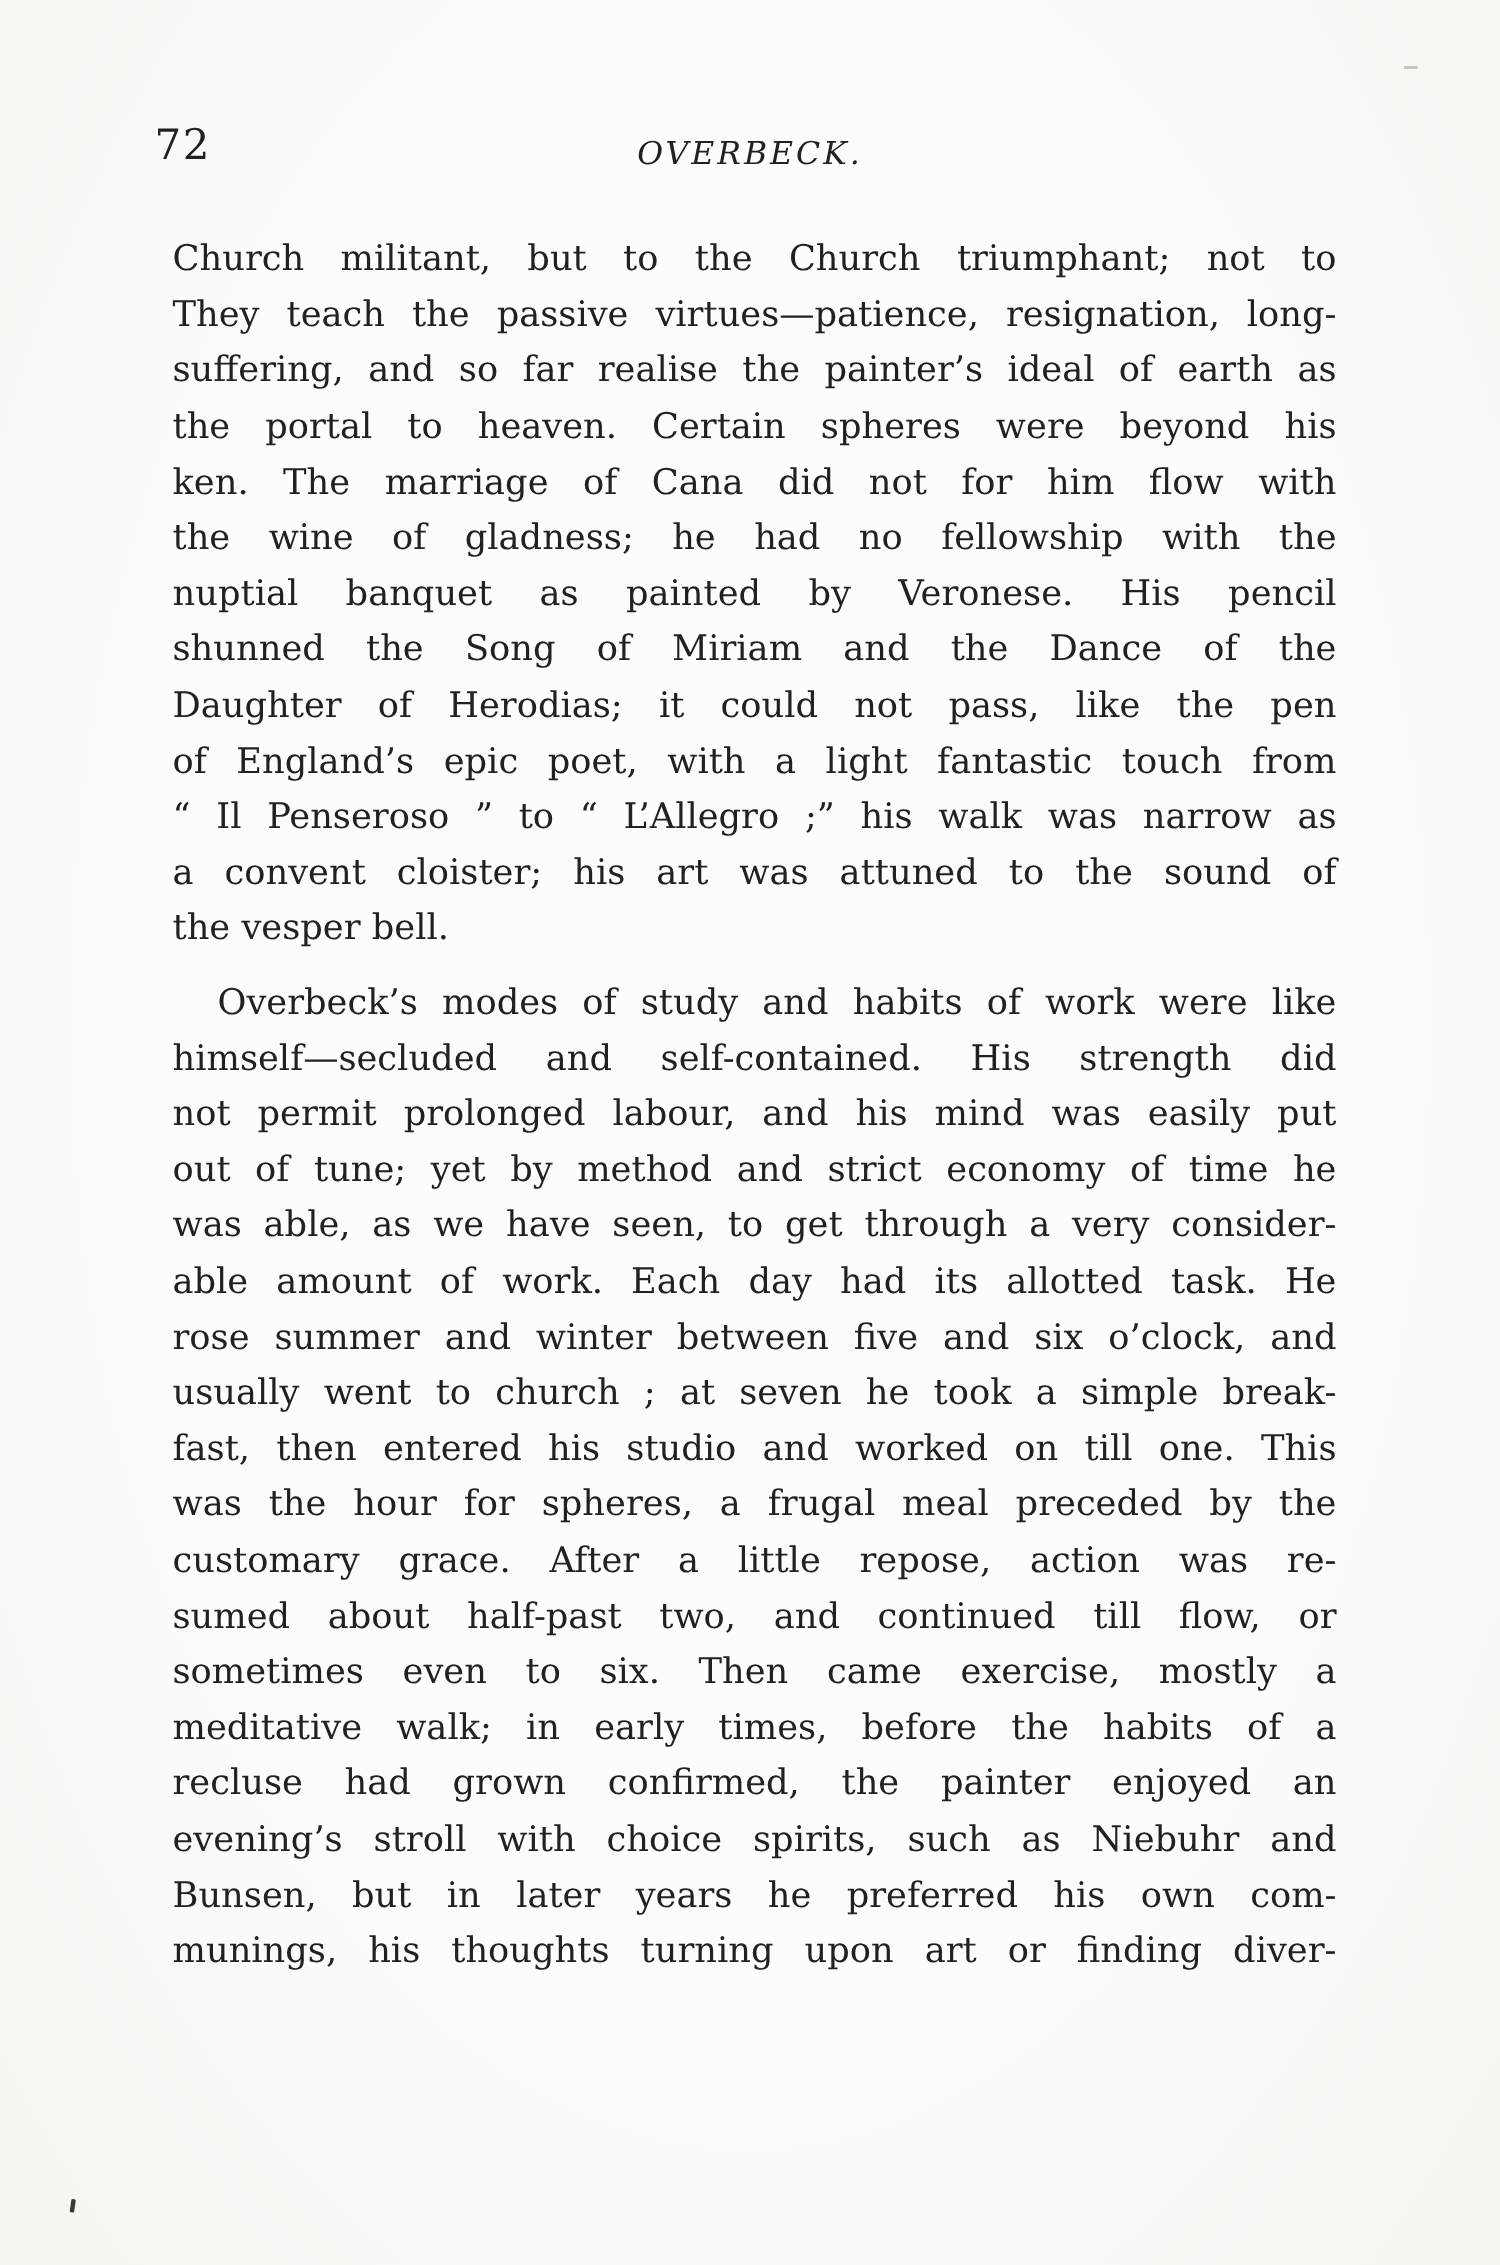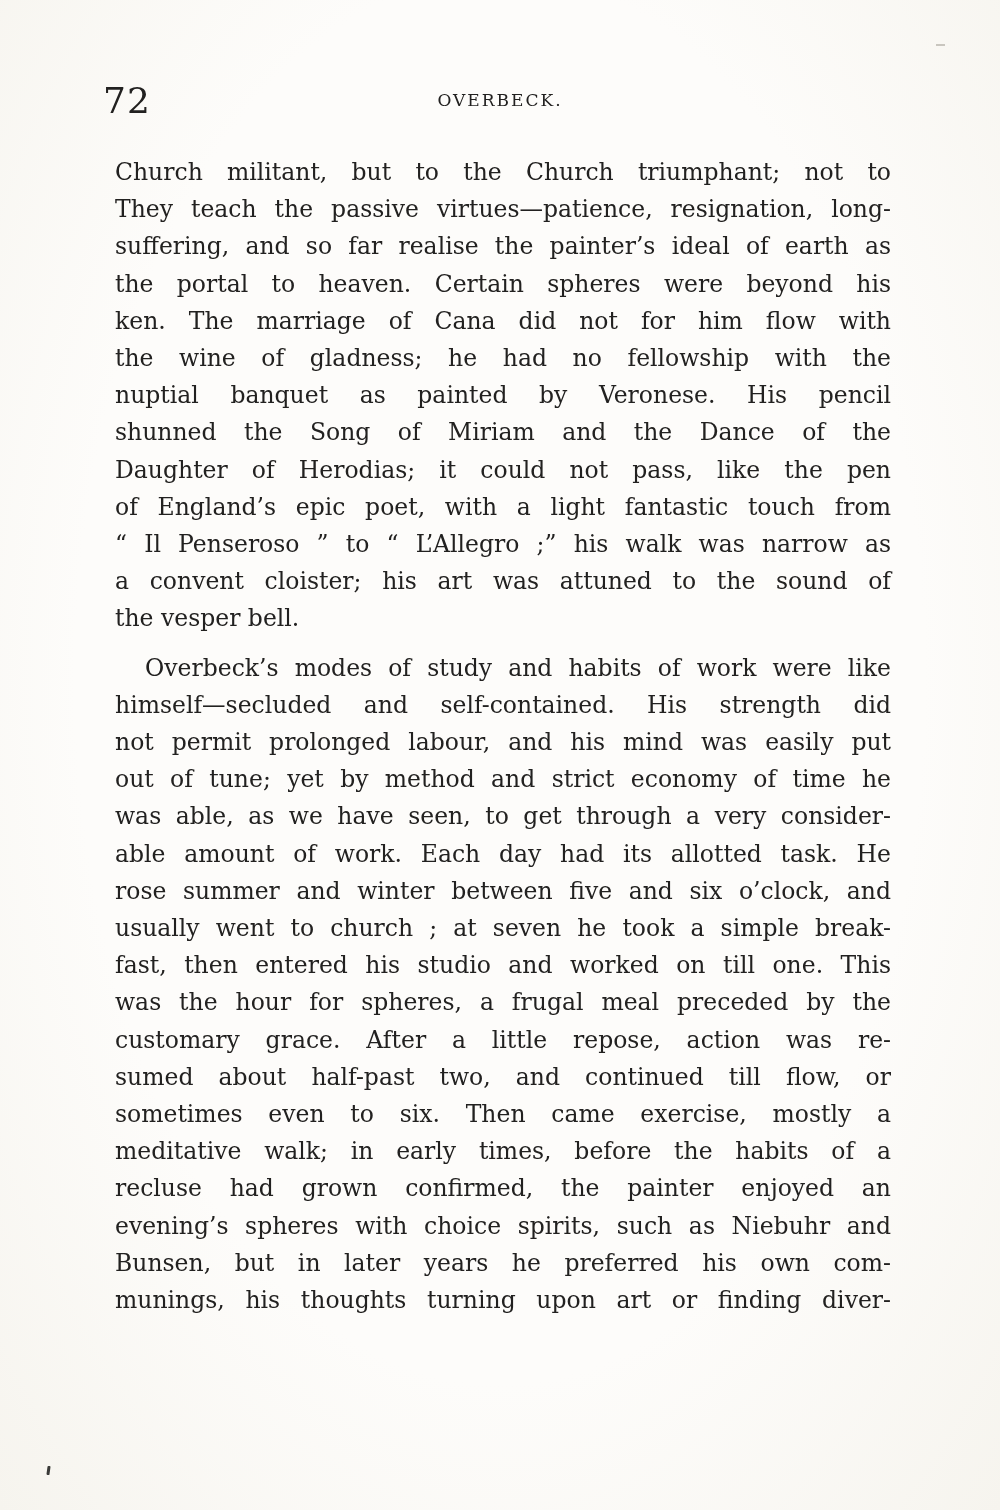--- a/index.html
+++ b/index.html
@@ -20,29 +20,30 @@
   }
   .header-row {
     position: relative;
     padding-top: 84px;
     height: 34px;
   }
   .page-number {
     position: absolute;
     left: 103px;
     top: 80px;
-    font-size: 36px;
+    font-size: 28px;
     letter-spacing: 1px;
   }
   .running-header {
     display: block;
     text-align: center;
-    font-size: 17px;
+    font-size: 21px;
     letter-spacing: 2px;
     padding-top: 6px;
+    font-style: italic;
   }
   .body-text {
     margin: 36px 97px 0 103px;
     font-size: 23.5px;
     line-height: 37.2px;
   }
   .paragraph { margin: 12px; }
   .line {
     text-align: justify;
     text-align-last: justify;
@@ -110,21 +111,21 @@
       <div class="line">able amount of work. Each day had its allotted task. He</div>
       <div class="line">rose summer and winter between five and six o’clock, and</div>
       <div class="line">usually went to church ; at seven he took a simple break-</div>
       <div class="line">fast, then entered his studio and worked on till one. This</div>
       <div class="line">was the hour for spheres, a frugal meal preceded by the</div>
       <div class="line">customary grace. After a little repose, action was re-</div>
       <div class="line">sumed about half-past two, and continued till flow, or</div>
       <div class="line">sometimes even to six. Then came exercise, mostly a</div>
       <div class="line">meditative walk; in early times, before the habits of a</div>
       <div class="line">recluse had grown confirmed, the painter enjoyed an</div>
-      <div class="line">evening’s spheres with choice spirits, such as Niebuhr and</div>
+      <div class="line">evening’s stroll with choice spirits, such as Niebuhr and</div>
       <div class="line">Bunsen, but in later years he preferred his own com-</div>
       <div class="line">munings, his thoughts turning upon art or finding diver-</div>
     </div>
 
   </div>
 
   <div class="scan-artifact-bottom"></div>
   <div class="scan-artifact-top"></div>
 
 </div>

